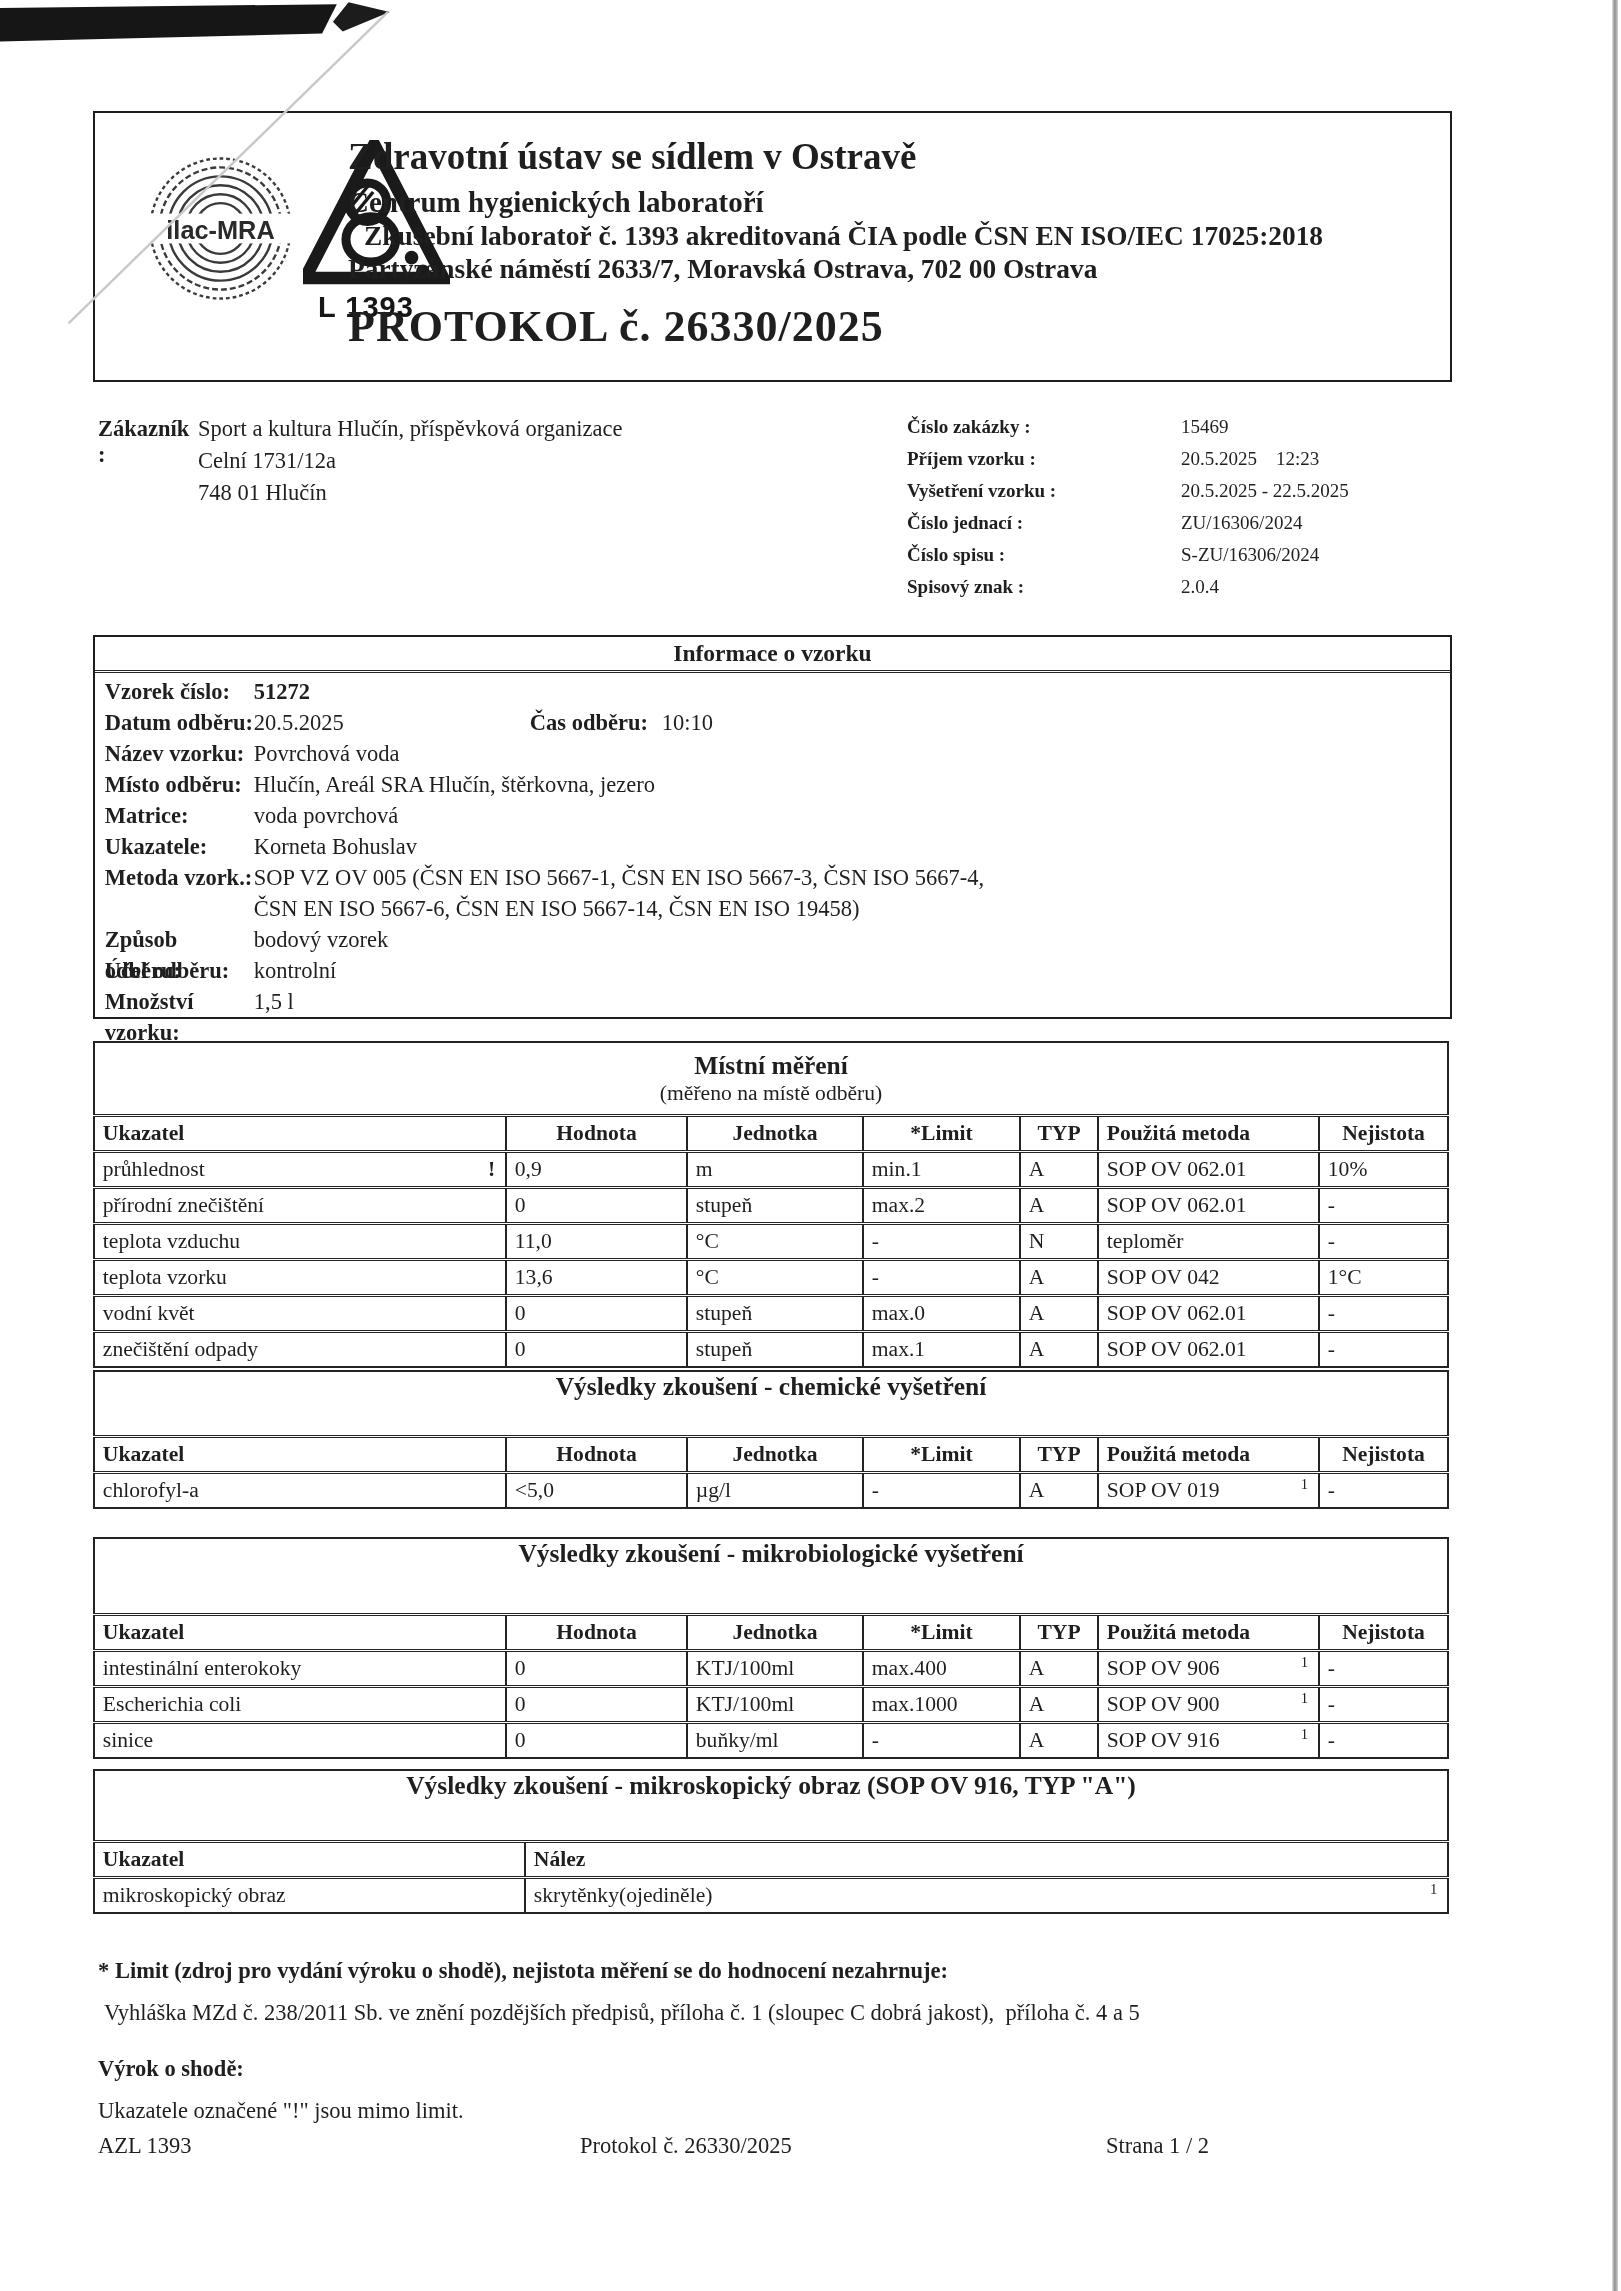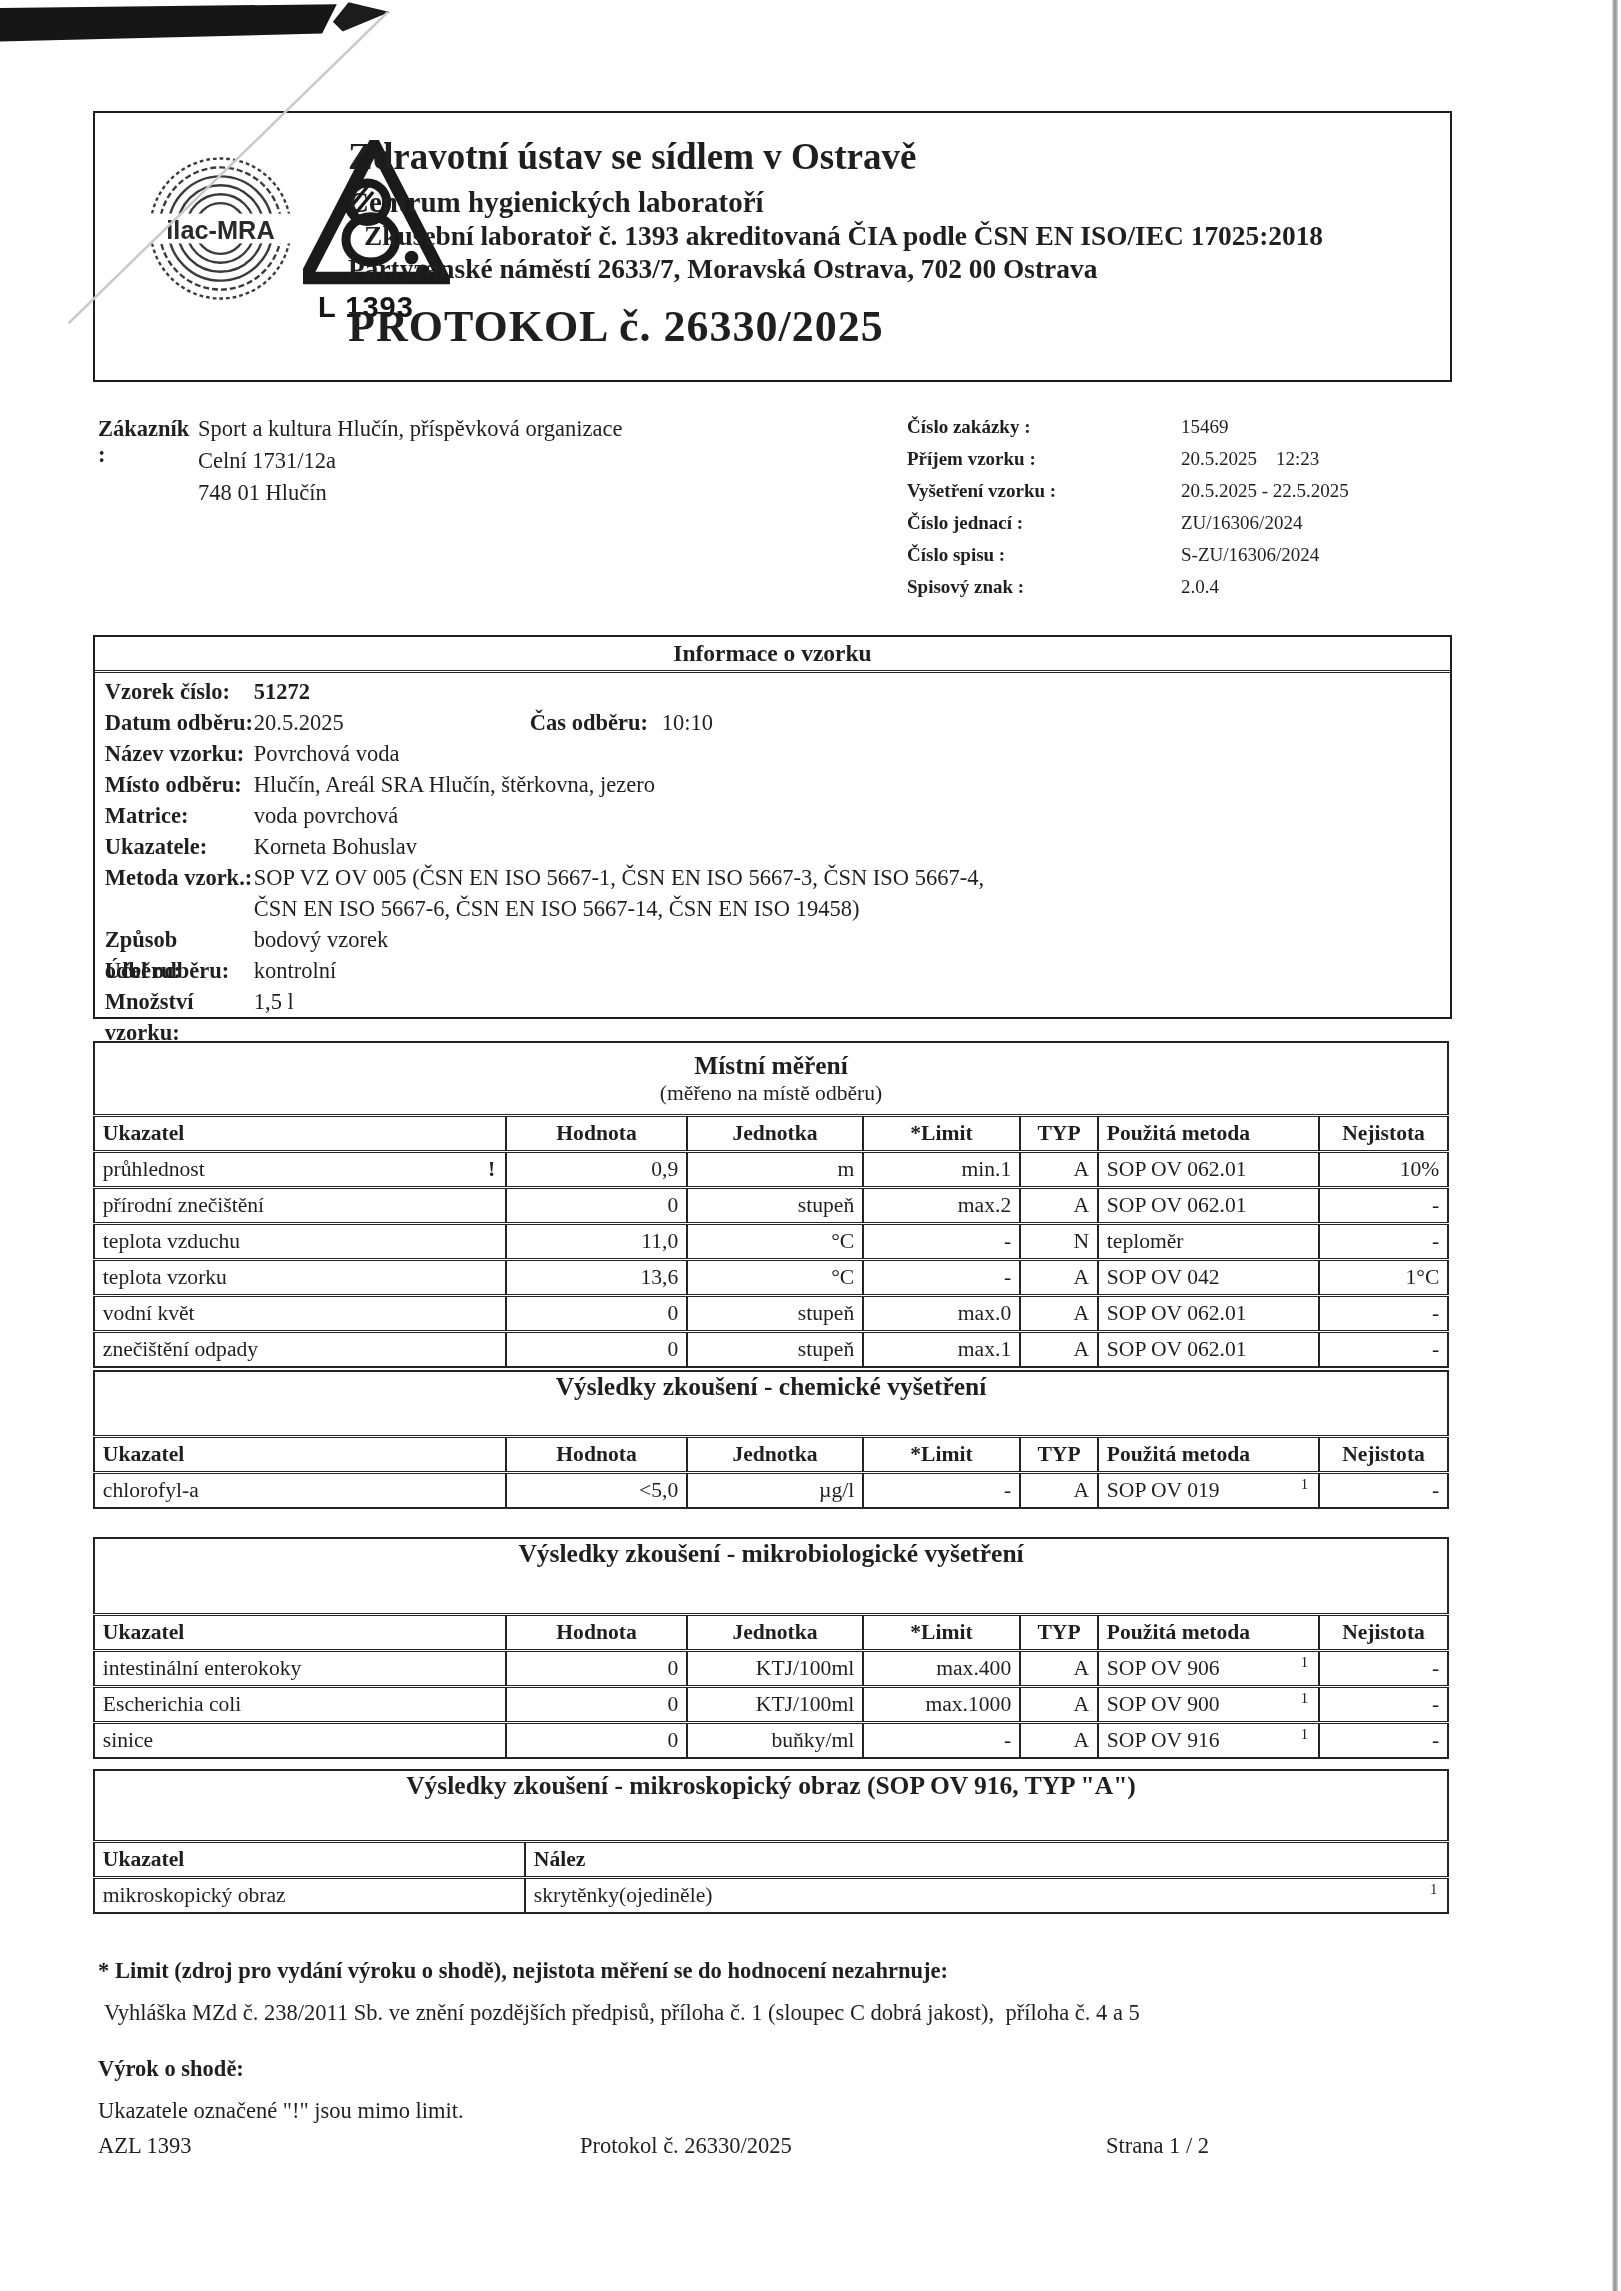--- a/index.html
+++ b/index.html
@@ -52,21 +52,21 @@
   table.results{position:absolute;left:93px;border-collapse:collapse;width:1355px;
         table-layout:fixed;font-size:21.6px;border:2.9px solid #1c1c1c;}
   .results th,.results td{border:2px solid #242424;padding:0 7.8px;height:33px;
         overflow:hidden;white-space:nowrap;}
   .results .cap{border-bottom:3.9px double #242424;text-align:center;font-weight:bold;
         font-size:25.5px;}
   .results .cap .sub{font-weight:normal;font-size:21.6px;}
   .results tr.data td{border-top:3.9px double #242424;}
   .results th{font-weight:bold;text-align:center;}
   .results th.l,.results td.l{text-align:left;}
-  .results td.c{text-align:right;}
+  .results td.c{text-align:left;}
   .results td.rel{position:relative;}
   .results .flag{position:absolute;right:9.8px;top:3.9px;font-weight:bold;}
   .results .msup{position:absolute;right:9.8px;top:2px;font-size:14.7px;}
   .cap-top{vertical-align:top;padding-top:3.9px;}
 
   
   .note1{position:absolute;left:98px;top:1958px;font-size:22.5px;font-weight:bold;}
   .note2{position:absolute;left:104px;top:2000px;font-size:22.5px;white-space:pre;}
   .note3{position:absolute;left:98px;top:2056px;font-size:22.5px;font-weight:bold;}
   .note4{position:absolute;left:98px;top:2098px;font-size:22.5px;}

